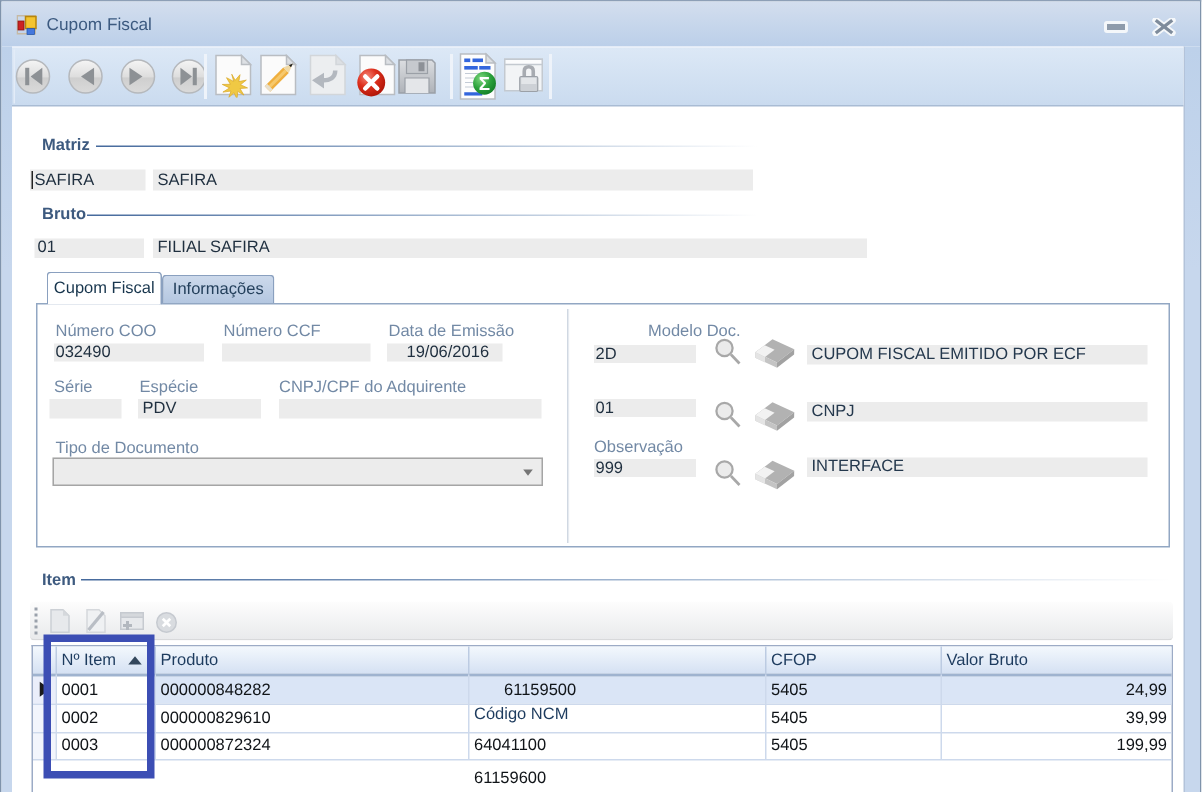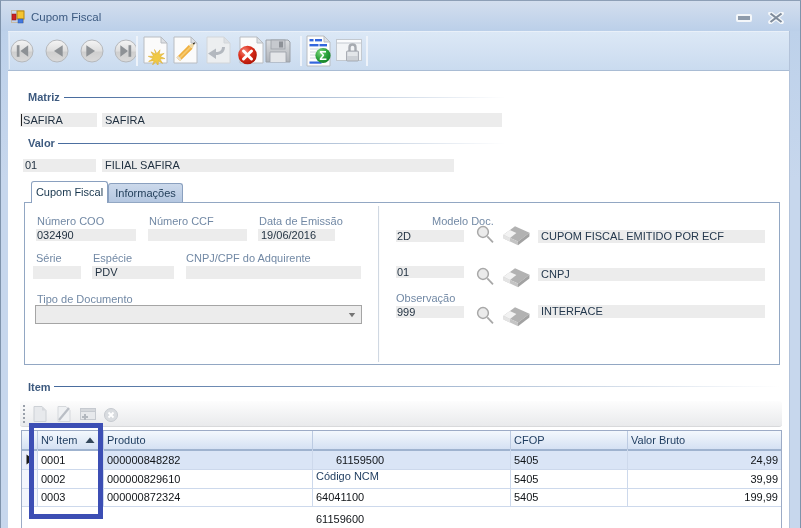--- a/index.html
+++ b/index.html
@@ -150,35 +150,35 @@
   <rect x="10.5" y="13" width="12" height="10" rx="1" fill="#cdd1d6" stroke="#9ba0a7" stroke-width="0.8"></rect>
   <rect x="11.5" y="14" width="10" height="4" fill="#e3e6e9"></rect>
 </svg>
 
 <div class="glabel" style="left:28px;top:91px;">Matriz</div>
 <div class="gline" style="left:64px;top:97px;width:441px;"></div>
 <div class="fld" style="left:20px;top:113px;width:77px;height:14px;line-height:14px;">&nbsp;SAFIRA</div>
 <div class="abs" style="left:21px;top:114px;width:1px;height:12px;background:#222;"></div>
 <div class="fld" style="left:102px;top:113px;width:400px;height:14px;line-height:14px;padding-left:3px;">SAFIRA</div>
 
-<div class="glabel" style="left:28px;top:137px;">Valor</div>
+<div class="glabel" style="left:28px;top:137px;">Bruto</div>
 <div class="gline" style="left:58px;top:143px;width:447px;"></div>
 <div class="fld" style="left:23px;top:159px;width:73px;height:13px;line-height:13px;padding-left:2px;">01</div>
-<div class="fld" style="left:102px;top:159px;width:352px;height:13px;line-height:13px;padding-left:3px;">FILIAL SAFIRA</div>
+<div class="fld" style="left:102px;top:159px;width:476px;height:13px;line-height:13px;padding-left:3px;">FILIAL SAFIRA</div>
 
 <div class="abs" style="left:108px;top:183px;width:75px;height:20px;background:linear-gradient(#ccd9eb,#b3c6e0);border:1px solid #8aa0bf;border-bottom:none;border-radius:3px 3px 0 0;color:#24405c;text-align:center;line-height:19px;">Informações</div>
 <div class="abs" style="left:24px;top:202px;width:756px;height:163px;border:1px solid #92a7c3;background:#fff;"></div>
 <div class="abs" style="left:31px;top:181px;width:77px;height:22px;background:#fff;border:1px solid #8aa0bf;border-bottom:none;border-radius:3px 3px 0 0;color:#17354d;text-align:center;line-height:21px;">Cupom Fiscal</div>
 
 <div class="lbl" style="left:37px;top:215px;">Número COO</div>
 <div class="lbl" style="left:149px;top:215px;">Número CCF</div>
 <div class="lbl" style="left:259px;top:215px;">Data de Emissão</div>
 <div class="fld" style="left:36px;top:229px;width:100px;height:12px;line-height:12px;padding-left:1px;">032490</div>
 <div class="fld" style="left:148px;top:229px;width:99px;height:12px;"></div>
-<div class="fld" style="left:258px;top:229px;width:77px;height:12px;line-height:12px;padding-left:3px;">19/06/2016</div>
+<div class="fld" style="left:258px;top:229px;width:77px;height:12px;line-height:12px;padding-left:13px;">19/06/2016</div>
 <div class="lbl" style="left:36px;top:252px;">Série</div>
 <div class="lbl" style="left:93px;top:252px;text-align:center;">Espécie</div>
 <div class="lbl" style="left:186px;top:252px;">CNPJ/CPF do Adquirente</div>
 <div class="fld" style="left:33px;top:266px;width:48px;height:13px;"></div>
 <div class="fld" style="left:92px;top:266px;width:82px;height:13px;line-height:13px;padding-left:3px;">PDV</div>
 <div class="fld" style="left:186px;top:266px;width:175px;height:13px;"></div>
 <div class="lbl" style="left:37px;top:293px;">Tipo de Documento</div>
 <div class="abs" style="left:35px;top:305px;width:327px;height:19px;background:#ececec;border:1px solid #a5a5a5;"></div>
 <svg class="abs" style="left:348px;top:312px;" width="8" height="6" viewBox="0 0 8 6">
     <path d="M0.8 1 L7.2 1 L4 5.2 Z" fill="#757575"></path>

